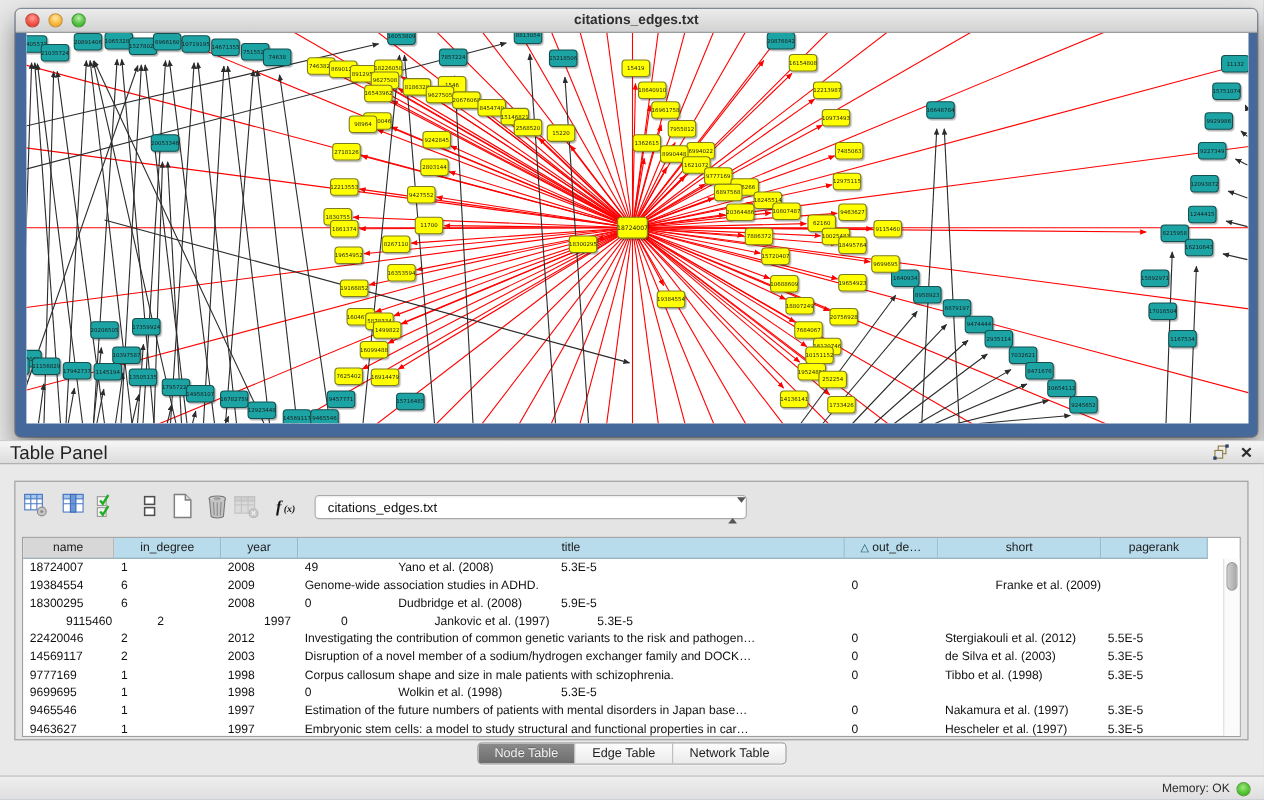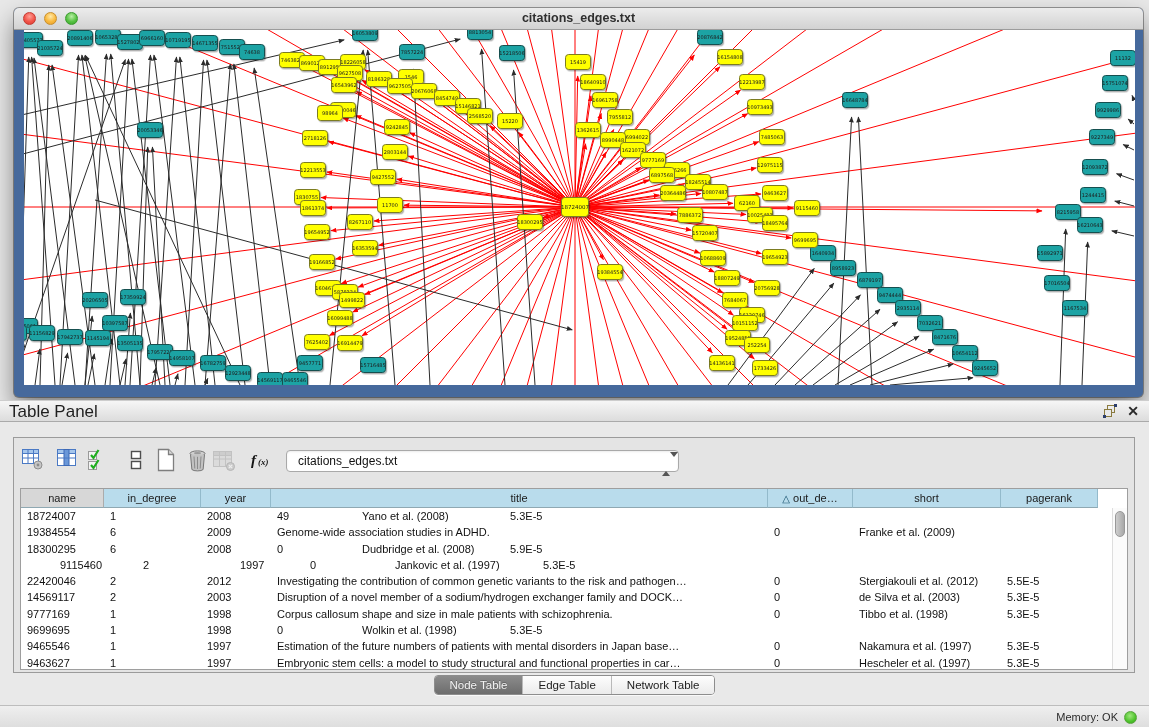--- a/index.html
+++ b/index.html
@@ -666,21 +666,21 @@
             <div class="td" style="width: 85px;">49</div>
             <div class="td" style="width: 148px;">Yano et al. (2008)</div>
             <div class="td" style="width: 97px;">5.3E-5</div>
           </div>
           <div class="trow">
             <div class="td" style="width: 83px;">19384554</div>
             <div class="td" style="width: 97px;">6</div>
             <div class="td" style="width: 70px;">2009</div>
             <div class="td" style="width: 497px;">Genome-wide association studies in ADHD.</div>
             <div class="td" style="width: 85px;">0</div>
-            <div class="td" style="width: 148px;">Franke et al. (2009)</div>
+            <div class="td" style="width: 148px; text-align: right;">Franke et al. (2009)</div>
             <div class="td" style="width: 97px; margin-top: 32px;">5.6E-5</div>
           </div>
           <div class="trow">
             <div class="td" style="width: 83px;">18300295</div>
             <div class="td" style="width: 97px;">6</div>
             <div class="td" style="width: 70px;">2008</div>
             <div class="td" style="width: 85px;">0</div>
             <div class="td" style="width: 148px;">Dudbridge et al. (2008)</div>
             <div class="td" style="width: 97px;">5.9E-5</div>
           </div>

